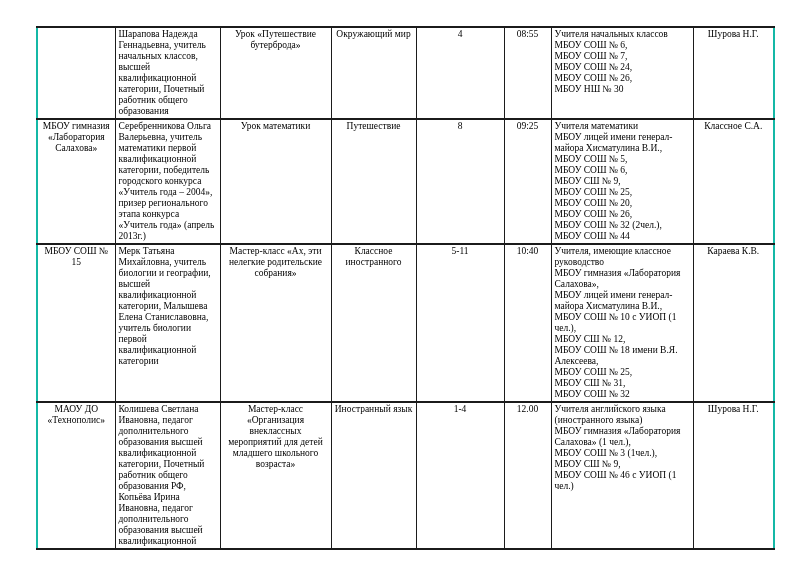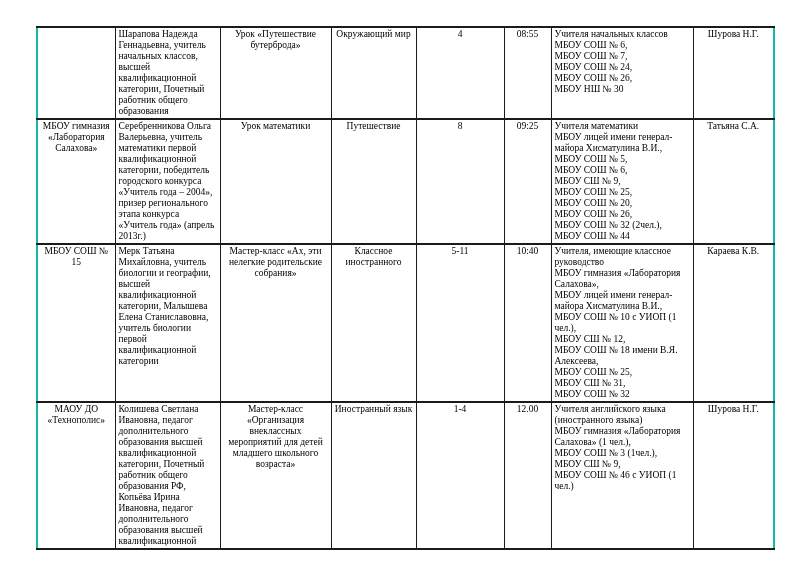--- a/index.html
+++ b/index.html
@@ -90,21 +90,21 @@
         <td class="c-audience">Учителя математики
 МБОУ лицей имени генерал-майора Хисматулина В.И.,
 МБОУ СОШ № 5,
 МБОУ СОШ № 6,
 МБОУ СШ № 9,
 МБОУ СОШ № 25,
 МБОУ СОШ № 20,
 МБОУ СОШ № 26,
 МБОУ СОШ № 32 (2чел.),
 МБОУ СОШ № 44</td>
-        <td class="c-resp">Татьяна С.А.</td>
+        <td class="c-resp">Классное С.А.</td>
       </tr>
       <tr class="r2">
         <td class="c-school">МБОУ СОШ № 15</td>
         <td class="c-teacher">Мерк Татьяна Михайловна, учитель биологии и географии, высшей квалификационной категории, Малышева Елена Станиславовна, учитель биологии первой квалификационной категории</td>
         <td class="c-lesson">Мастер-класс «Ах, эти нелегкие родительские собрания»</td>
         <td class="c-subject">Классное иностранного</td>
         <td class="c-grades">5-11</td>
         <td class="c-time">10:40</td>
         <td class="c-audience">Учителя, имеющие классное руководство
 МБОУ гимназия «Лаборатория Салахова»,

